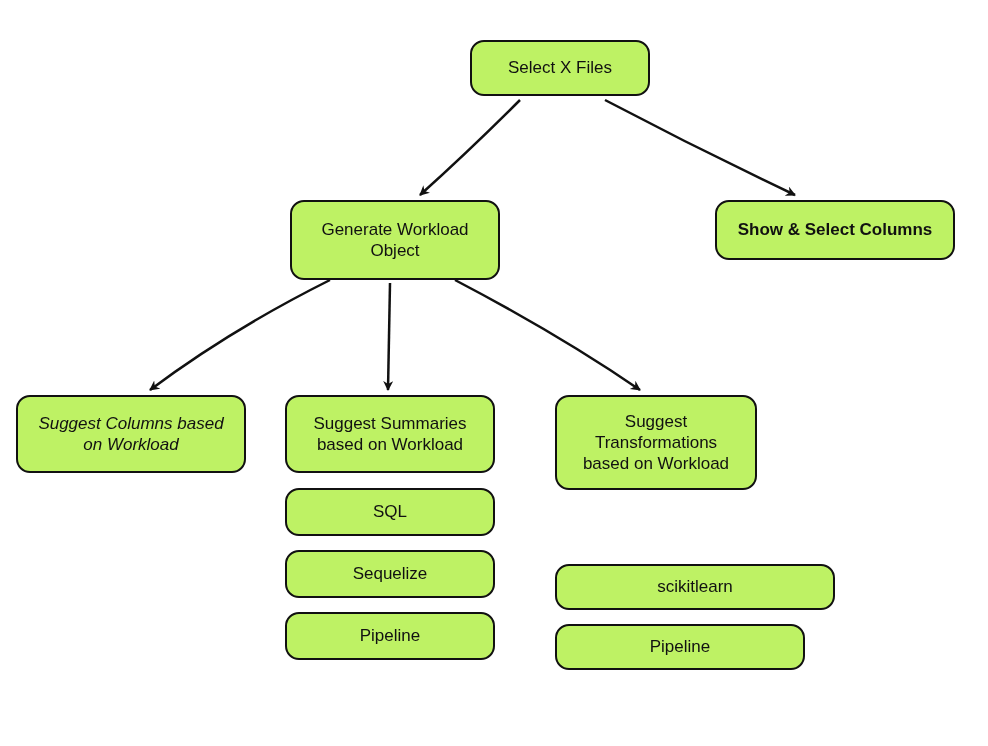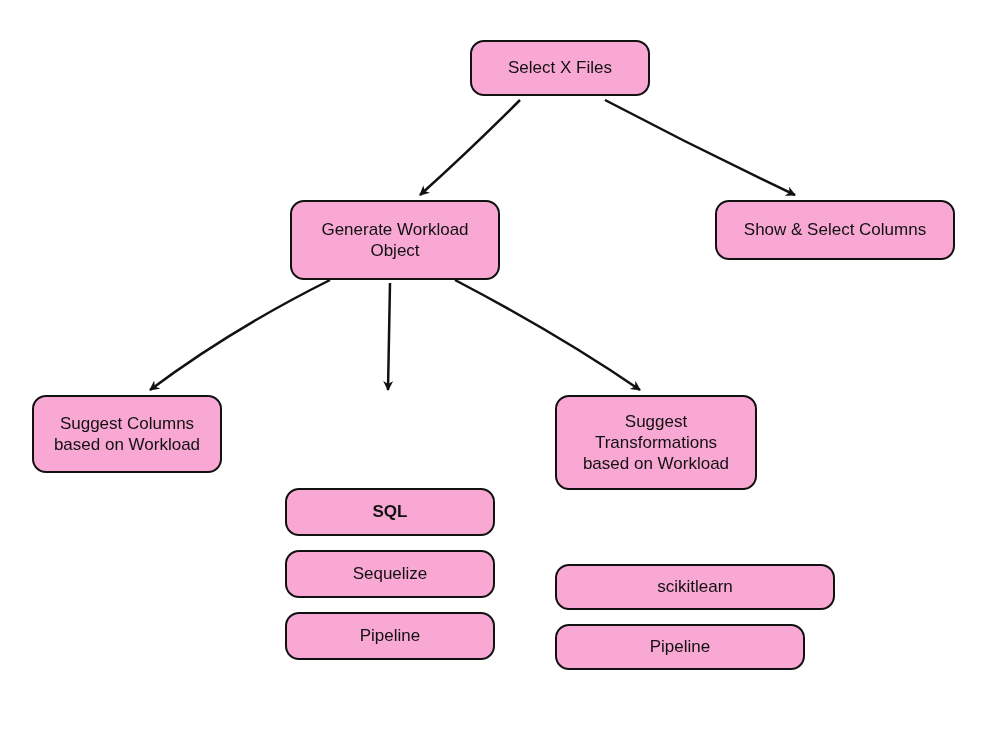--- a/index.html
+++ b/index.html
@@ -13,21 +13,21 @@
   }
   .canvas {
     position: relative;
     width: 988px;
     height: 746px;
   }
   .node {
     position: absolute;
     border: 2px solid #111;
     border-radius: 14px;
-    background: #f9a8d4;
+    background: #bef264;
     display: flex;
     align-items: center;
     justify-content: center;
     text-align: center;
     padding: 8px 14px;
     box-sizing: border-box;
     line-height: 1.25;
     font-size: 17px;
   }
   svg.arrows {
@@ -63,29 +63,32 @@
   </svg>
 
   <div class="node" style="left:470px; top:40px; width:180px; height:56px;">
     <span>Select X Files</span>
   </div>
 
   <div class="node" style="left:290px; top:200px; width:210px; height:80px;text-align:center;">
     <span>Generate Workload Object</span>
   </div>
 
-  <div class="node" style="left:715px; top:200px; width:240px; height:60px;">
+  <div class="node" style="left:715px; top:200px; width:240px; height:60px;font-weight:bold;">
     <span>Show &amp; Select Columns</span>
   </div>
 
-  <div class="node" style="left:32px; top:395px; width:190px; height:78px;">
+  <div class="node" style="left:16px; top:395px; width:230px; height:78px;font-style:italic;">
     <span>Suggest Columns based on Workload</span>
   </div>
 
-  <div class="node" style="left:285px; top:488px; width:210px; height:48px;font-weight:bold;">
+  <div class="node" style="left:285px; top:395px; width:210px; height:78px;">
+    <span>Suggest Summaries based on Workload</span>
+  </div>
+  <div class="node" style="left:285px; top:488px; width:210px; height:48px;">
     <span>SQL</span>
   </div>
   <div class="node" style="left:285px; top:550px; width:210px; height:48px;text-align:center;">
     <span>Sequelize</span>
   </div>
   <div class="node" style="left:285px; top:612px; width:210px; height:48px;">
     <span>Pipeline</span>
   </div>
 
   <div class="node" style="left:555px; top:395px; width:202px; height:95px;">

